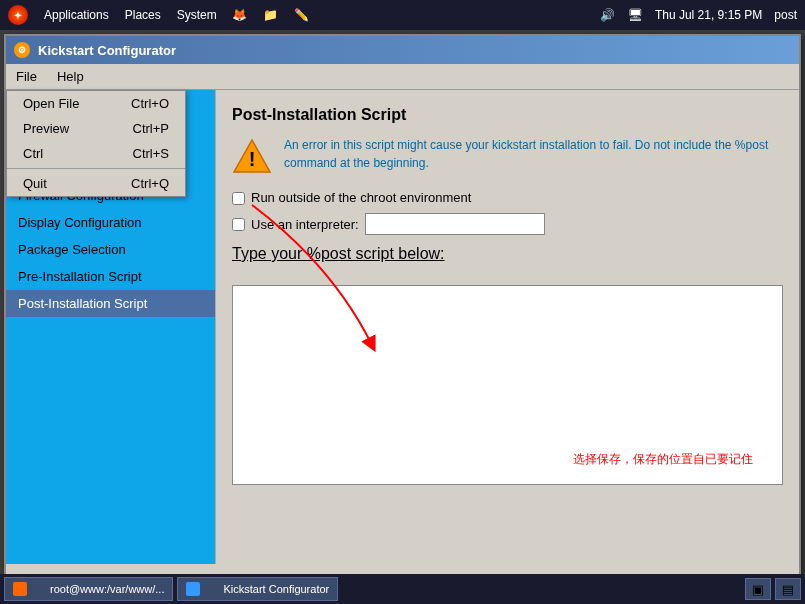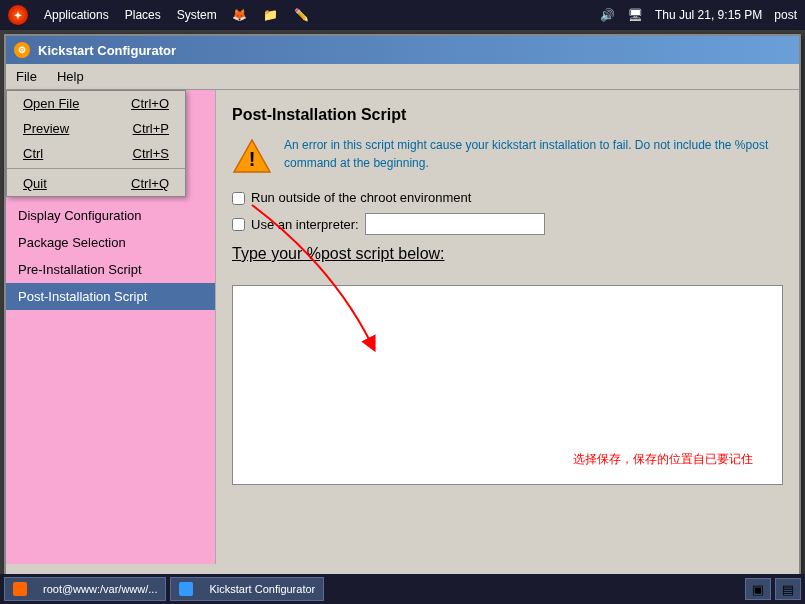--- a/index.html
+++ b/index.html
@@ -92,21 +92,20 @@
     
     .dropdown {
       position: absolute;
       top: 26px;
       left: 0;
       background: #d4d0c8;
       border: 1px solid #888;
       box-shadow: 2px 2px 5px rgba(0,0,0,0.3);
       z-index: 100;
       min-width: 180px;
-      text-decoration: underline;
     }
     .dropdown-item {
       display: flex;
       justify-content: space-between;
       padding: 5px 16px;
       cursor: pointer;
       font-size: 13px;
     }
     .dropdown-divider {
       height: 1px;
@@ -116,23 +115,23 @@
 
     
     .content-area {
       display: flex;
       height: calc(558px - 28px - 26px - 30px);
     }
 
     
     .sidebar {
       width: 210px;
-      background: #f9a8d4;
+      background: #0ea5e9;
       border-right: 1px solid #aaa;
-      padding-top: 4px;
+      padding-top: 11px;
     }
     .sidebar-item {
       padding: 6px 12px;
       cursor: pointer;
       font-size: 13px;
       color: #000;
     }
     .sidebar-item.selected {
       background: #4a6fa5;
       color: white;
@@ -252,21 +251,21 @@
     }
     .bottom-app {
       height: 24px;
       background: #3a4a6a;
       border: 1px solid #5a6a9a;
       color: white;
       font-size: 11px;
       display: flex;
       align-items: center;
       padding: 0 8px;
-      gap: 16px;
+      gap: 23px;
       cursor: pointer;
     }
     .bottom-app-icon {
       width: 14px; height: 14px;
       background: #ff6600;
       border-radius: 2px;
     }
     .bottom-right {
       margin-left: auto;
       display: flex;

